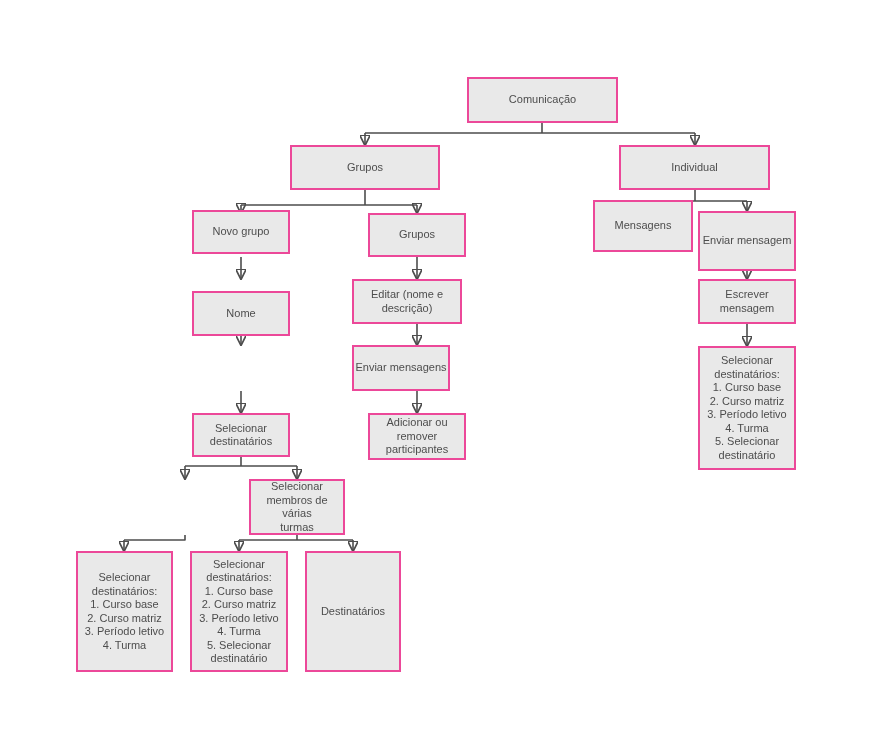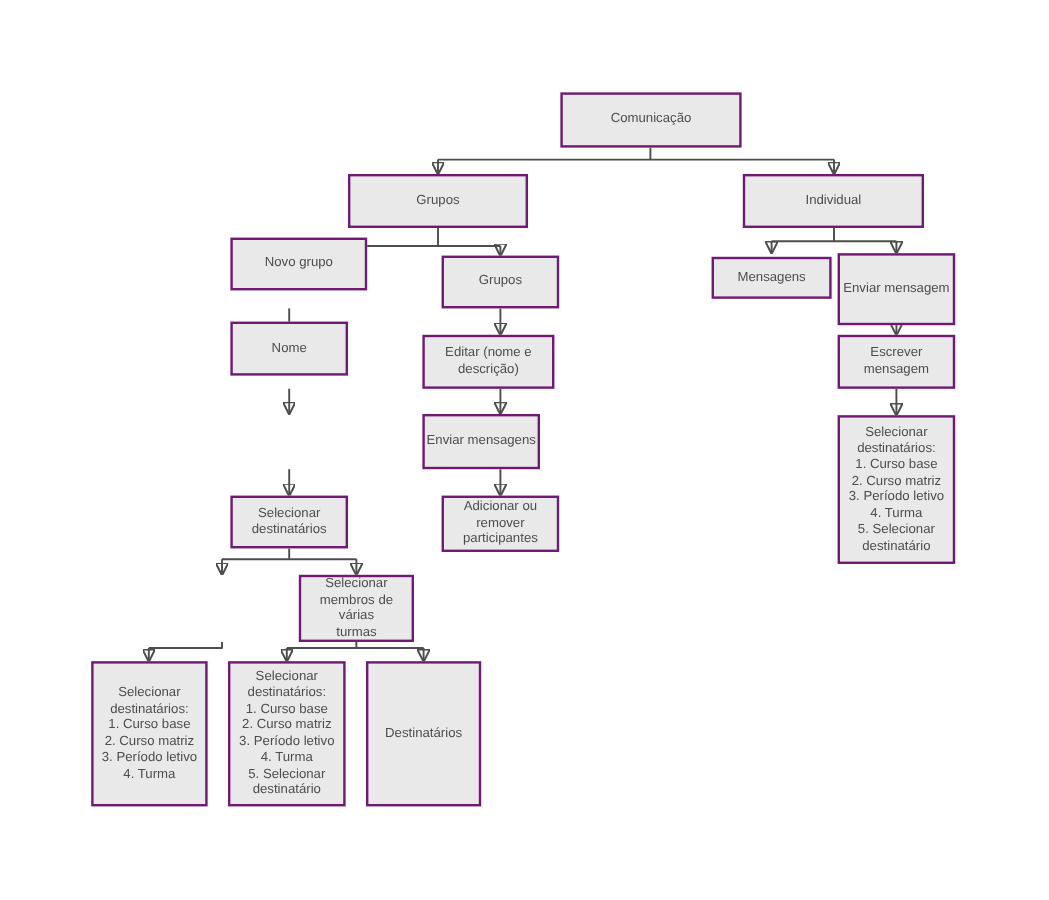--- a/index.html
+++ b/index.html
@@ -25,21 +25,21 @@
   #edges path {
     fill: none;
     stroke: #4d4d4d;
     stroke-width: 1.6;
     stroke-linejoin: round;
   }
   .node {
     position: absolute;
     box-sizing: border-box;
     background: #e9e9e9;
-    border: 2px solid #701a75;
+    border: 2px solid #ec4899;
     color: #4d4d4d;
     font-size: 11px;
     line-height: 13.5px;
     text-align: center;
     white-space: pre-line;
     display: flex;
     align-items: center;
     justify-content: center;
     padding: 2px 1px;
   }
@@ -95,29 +95,29 @@
     <path d="M747,255 L747,278" marker-end="url(#arrow)"></path>
     <path d="M747,324 L747,345" marker-end="url(#arrow)"></path>
   </svg>
 
   <div class="node" style="left:467px;top:77px;width:151px;height:46px">Comunicação</div>
 
   <div class="node" style="left:290px;top:145px;width:150px;height:45px">Grupos</div>
 
   <div class="node" style="left:619px;top:145px;width:151px;height:45px">Individual</div>
 
-  <div class="node" style="left:192px;top:198px;width:114px;height:44px">Novo grupo</div>
+  <div class="node" style="left:192px;top:210px;width:98px;height:44px">Novo grupo</div>
 
   <div class="node" style="left:368px;top:213px;width:98px;height:44px">Grupos</div>
 
-  <div class="node" style="left:593px;top:214px;width:100px;height:35px">Mensagens</div>
+  <div class="node" style="left:593px;top:200px;width:100px;height:52px">Mensagens</div>
 
   <div class="node" style="left:698px;top:211px;width:98px;height:60px">Enviar mensagem</div>
 
-  <div class="node" style="left:192px;top:268px;width:98px;height:45px">Nome</div>
+  <div class="node" style="left:192px;top:291px;width:98px;height:45px">Nome</div>
 
   <div class="node" style="left:352px;top:279px;width:110px;height:45px">Editar (nome e
 descrição)</div>
 
   <div class="node" style="left:698px;top:279px;width:98px;height:45px">Escrever mensagem</div>
 
 
   <div class="node" style="left:352px;top:345px;width:98px;height:46px">Enviar mensagens</div>
 
   <div class="node" style="left:698px;top:346px;width:98px;height:124px">Selecionar

